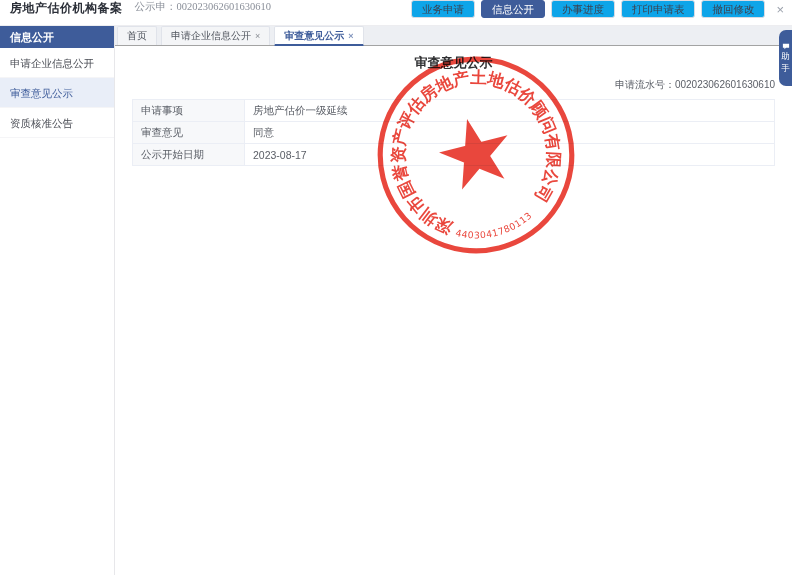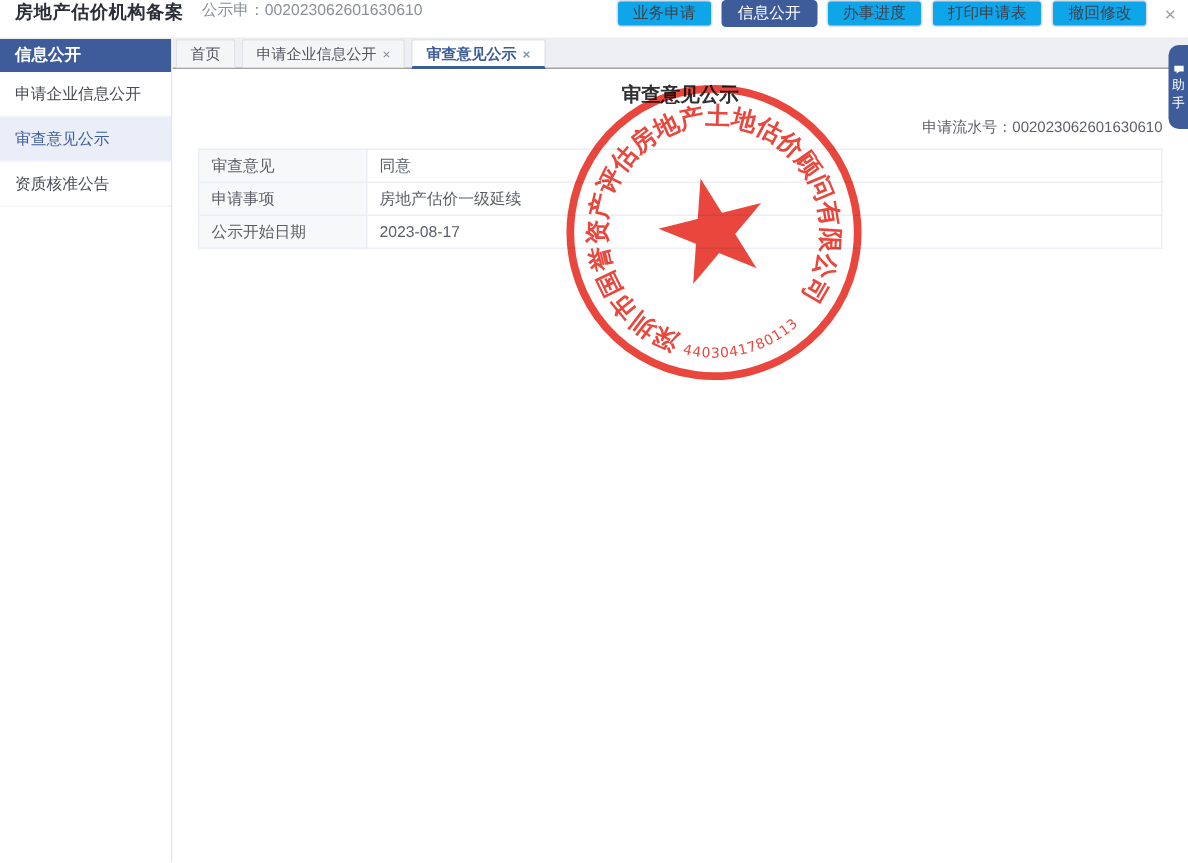--- a/index.html
+++ b/index.html
@@ -3,21 +3,21 @@
 <meta charset="utf-8">
 <style>
   * { margin:0; padding:0; box-sizing:border-box; }
   html,body { width:792px; height:575px; overflow:hidden; background:#fff;
     font-family:"Liberation Sans","DejaVu Sans",sans-serif; }
 
   
   .topbar { height:26px; display:flex; align-items:flex-start; padding:0 8px 0 10px;
     border-bottom:1px solid #ededf0; background:#fff; position:relative; z-index:5; }
   .app-title { font-size:12px; font-weight:bold; color:#2b2f38; letter-spacing:.5px; }
-  .notice { margin-left:12px; font-size:10.5px; color:#8a8f99; }
+  .notice { margin-left:12px; font-size:10.5px; color:#8a8f99;font-family:Liberation Serif, serif; }
   .topbar-right { margin-left:auto; display:flex; align-items:center; gap:6px; }
   .tb-btn { height:18px; line-height:16px; padding:0 10px; border:1px solid #d9dce3;
     border-radius:3px; background:#0ea5e9; font-size:10.5px; color:#3c4250; cursor:pointer; white-space:nowrap; }
   .tb-btn.active { background:#3e5c9a; border-color:#3e5c9a; color:#fff; }
   .tb-close { font-size:13px; color:#9aa0ab; margin-left:5px; cursor:pointer; line-height:1; }
 
   
   .layout { display:flex; height:549px; }
   .sidebar { width:115px; flex:0 0 115px; border-right:1px solid #e7e7ea; background:#fff; }
   .side-header { height:22px; line-height:22px; background:#3e5c9a; color:#fff;
@@ -103,26 +103,26 @@
 
     <div class="content">
       <div class="content-title">审查意见公示</div>
       <div class="content-serial">
         <span>申请流水号：</span><span>002023062601630610</span>
       </div>
 
       <table class="info">
         <tbody>
             <tr>
+          <td class="lbl">申请事项</td>
+          <td>房地产估价一级延续</td>
+        </tr>
+        <tr>
           <td class="lbl">审查意见</td>
           <td>同意</td>
-        </tr>
-        <tr>
-          <td class="lbl">申请事项</td>
-          <td>房地产估价一级延续</td>
         </tr>
         <tr>
           <td class="lbl">公示开始日期</td>
           <td>2023-08-17</td>
         </tr>
       </tbody>
         </table>
     </div>
 
     <div class="stamp">

